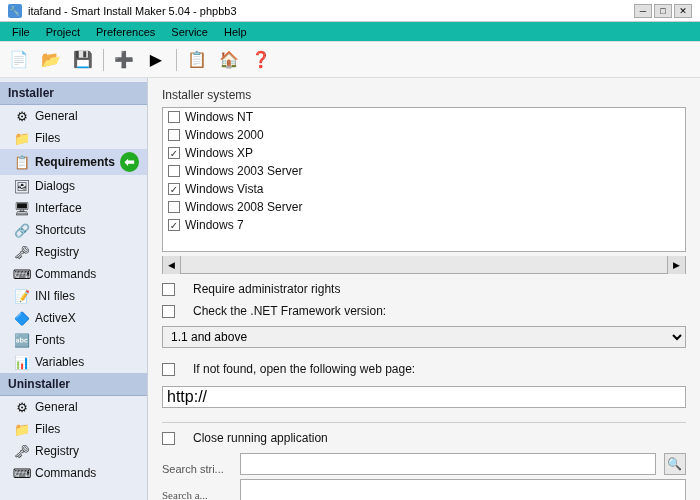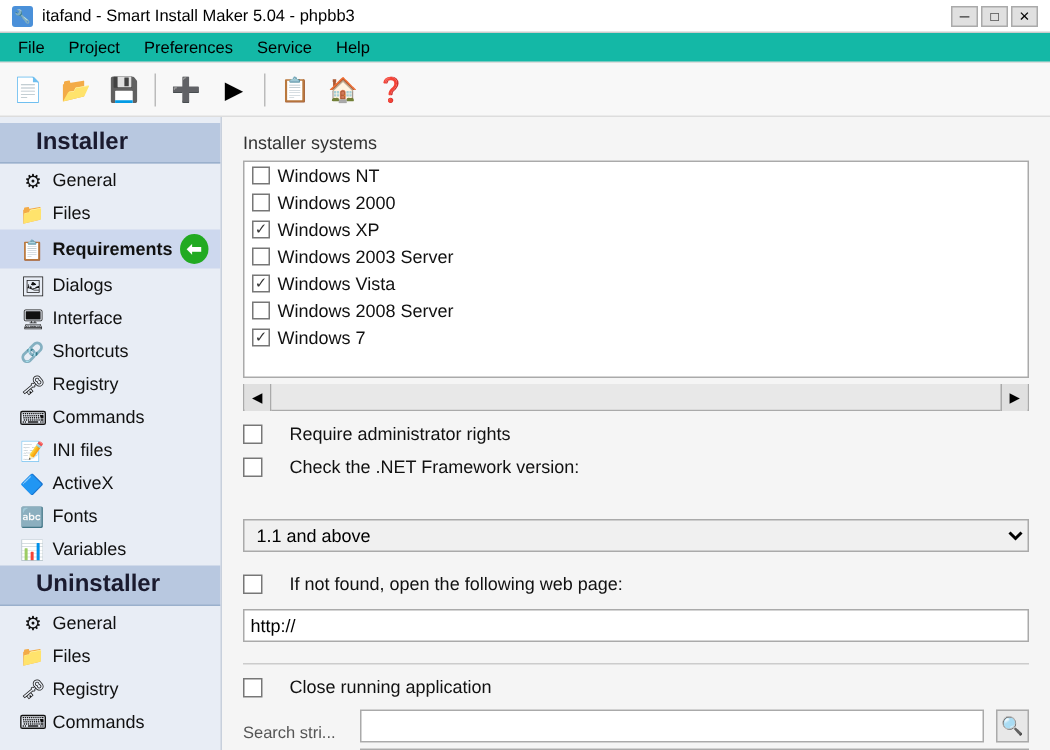--- a/index.html
+++ b/index.html
@@ -110,22 +110,22 @@
     
     .sidebar {
       width: 148px;
       background: #e8edf5;
       border-right: 1px solid #c8d0dc;
       overflow-y: auto;
       padding: 4px 0;
     }
     .sidebar-section-title {
       background: #b8c8e0;
-      padding: 4px 24px;
-      font-size: 16px;
+      padding: 4px 8px;
+      font-size: 12px;
       font-weight: bold;
       color: #1a1a2e;
       border-bottom: 1px solid #9ab0cc;
     }
     .sidebar-item {
       display: flex;
       align-items: center;
       padding: 3px 8px 3px 14px;
       cursor: pointer;
       gap: 5px;
@@ -223,29 +223,28 @@
       position: relative;
       width: 100%;
     }
     .dropdown-wrapper select {
       width: 100%;
       height: 22px;
       border: 1px solid #aaa;
       background: #f0f0f0;
       font-size: 12px;
       padding: 0 4px;
-      margin-top: 20px;
     }
 
     .text-input {
       width: 100%;
       height: 22px;
       border: 1px solid #aaa;
       background: white;
-      font-size: 12px;
+      font-size: 16px;
       padding: 0 4px;
       margin: 2px 0;
     }
 
     .search-row {
       display: flex;
       align-items: flex-end;
       margin: 4px 0;
       gap: 8px;
     }

